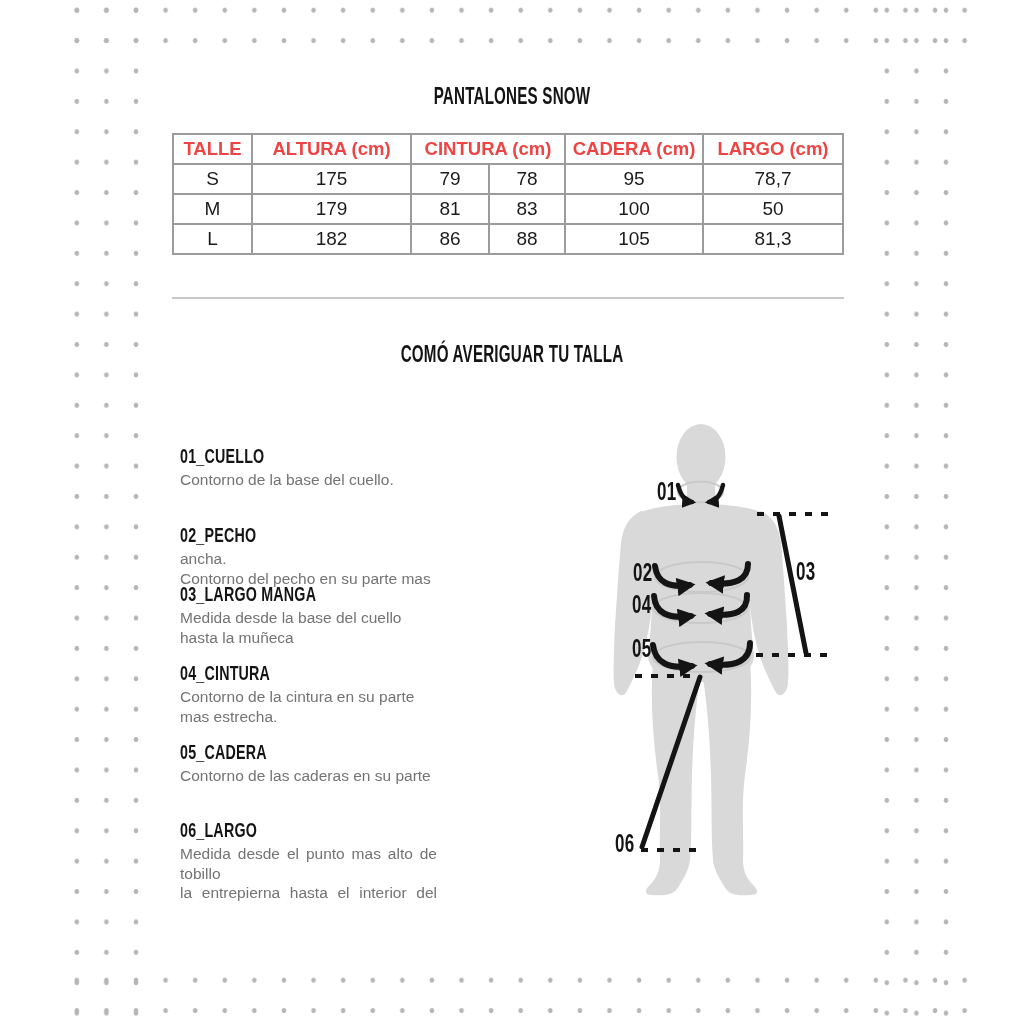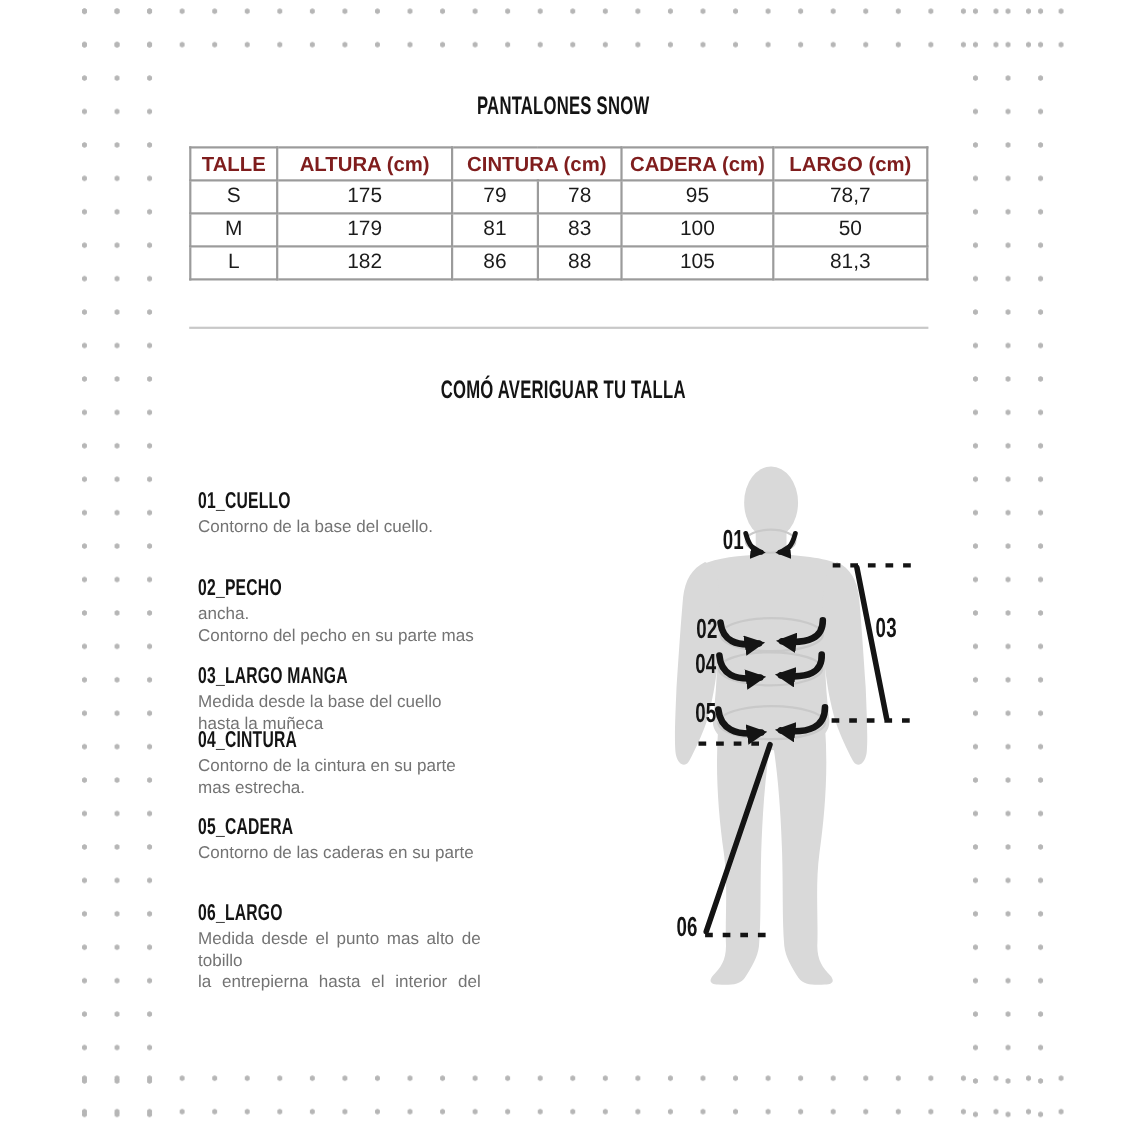--- a/index.html
+++ b/index.html
@@ -17,21 +17,21 @@
   .page-title{position:absolute;left:0;right:0;top:85px;text-align:center;font-size:23px;line-height:23px;
               transform:scaleX(.66);}
   .page-subtitle{position:absolute;left:0;right:0;top:343px;text-align:center;font-size:23px;line-height:23px;
               transform:scaleX(.66);}
 
   
   .tablewrap{position:absolute;left:172px;top:133px;}
   table.size{border-collapse:collapse;table-layout:fixed;}
   table.size th,table.size td{border:2px solid #9b9b9b;text-align:center;vertical-align:middle;
        height:28px;padding:0;overflow:hidden;}
-  table.size th{font-size:18.5px;font-weight:700;color:#7f1d1d;}
+  table.size th{font-size:18.5px;font-weight:700;color:#ef4444;}
   table.size td{font-size:19px;color:#1b1b1b;}
   .table-ghost-line{position:absolute;left:172px;top:297px;width:672px;height:2px;background:#c8c8c8;}
 
   
   .sec{position:absolute;left:180px;width:300px;}
   .sec h3{margin:0 0 3px 0;font-size:21px;line-height:22px;font-weight:700;color:#141414;
           transform:scaleX(.68);transform-origin:left center;white-space:nowrap;letter-spacing:.3px;}
   .sec .dline{font-size:15.5px;line-height:19.6px;color:#737373;}
   .sec .just{width:257px;text-align:justify;text-align-last:justify;}
 
@@ -102,21 +102,21 @@
 
 <div class="sec" style="top:445px">
   <h3>01_CUELLO</h3>
   <div class="dline">Contorno de la base del cuello.</div>
 </div>
 <div class="sec" style="top:524px">
   <h3>02_PECHO</h3>
   <div class="dline">ancha.</div>
   <div class="dline">Contorno del pecho en su parte mas</div>
 </div>
-<div class="sec" style="top:604px">
+<div class="sec" style="top:583px">
   <h3>03_LARGO MANGA</h3>
   <div class="dline">Medida desde la base del cuello</div>
   <div class="dline">hasta la muñeca</div>
 </div>
 <div class="sec" style="top:662px">
   <h3>04_CINTURA</h3>
   <div class="dline">Contorno de la cintura en su parte</div>
   <div class="dline">mas estrecha.</div>
 </div>
 <div class="sec" style="top:741px">

